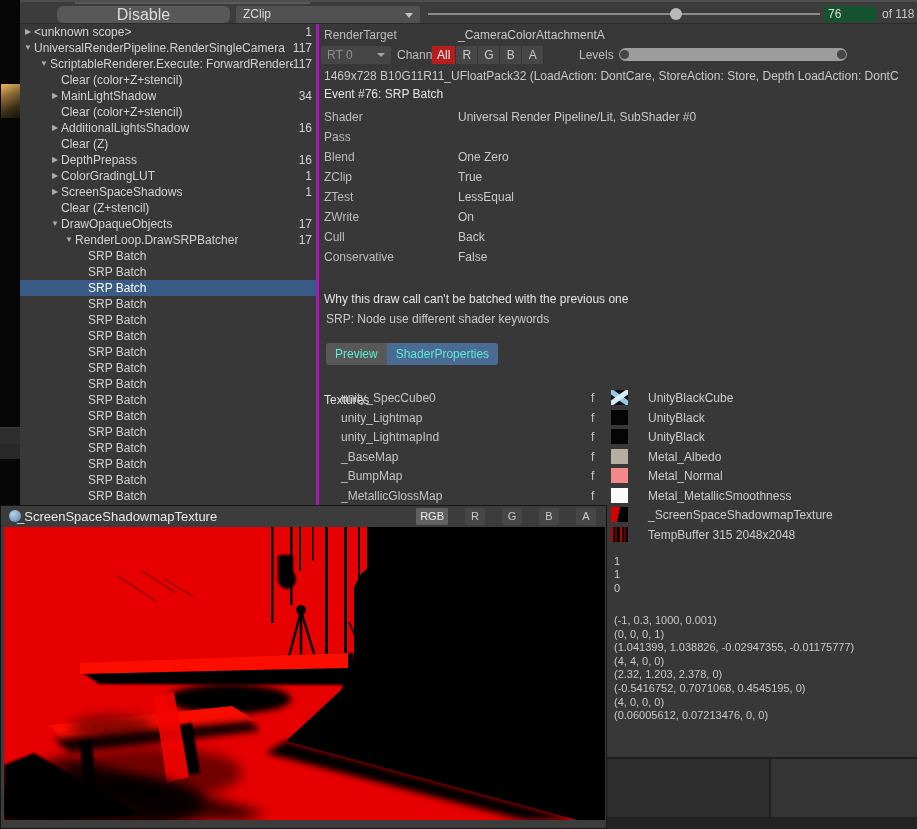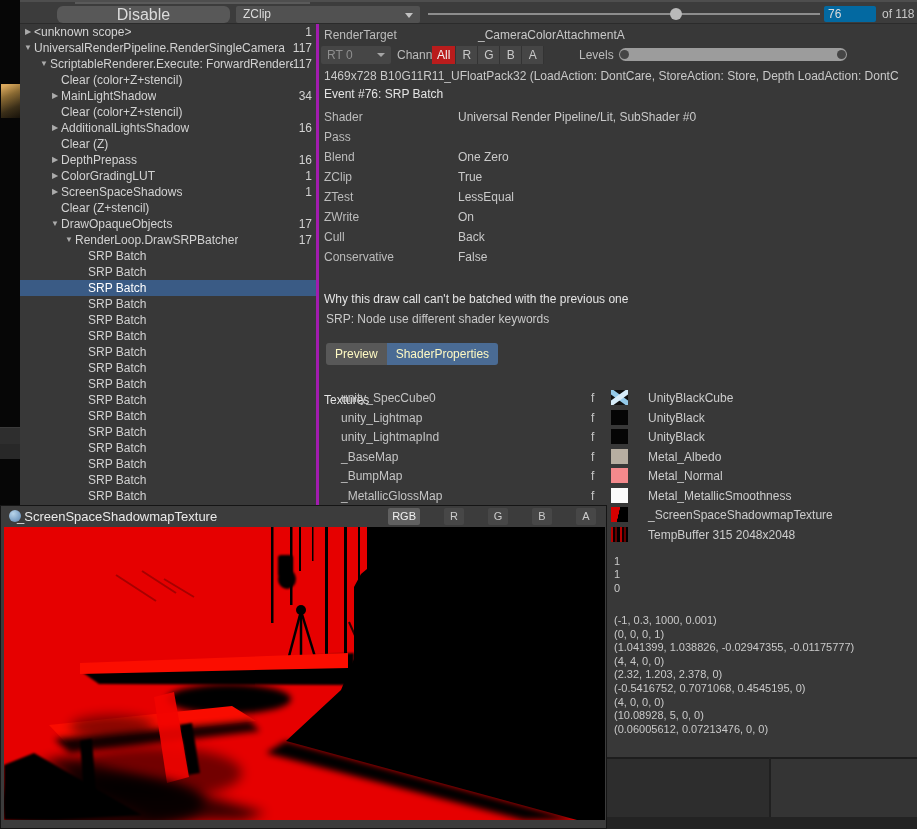--- a/index.html
+++ b/index.html
@@ -19,38 +19,38 @@
   #toolbar{left:20px;top:0;width:897px;height:24px;background:#3c3c3c;border-top:2px solid #4e4e4e;border-bottom:1px solid #2b2b2b;}
   #top-tab-deco{left:55px;top:0;width:235px;height:2px;background:#5a5a5a;}
   #disable-btn{left:37px;top:4px;width:173px;height:17px;background:#585858;border-radius:6px;
     text-align:center;line-height:17px;font-size:16px;color:#dcdcdc;}
   #mode-dd{left:216px;top:4px;width:184px;height:17px;background:#515151;border-radius:2px;
     font-size:12px;color:#dcdcdc;line-height:17px;padding-left:7px;}
   #mode-dd .dd-arrow{position:absolute;right:7px;top:7px;width:0;height:0;
     border-left:4px solid transparent;border-right:4px solid transparent;border-top:5px solid #c2c2c2;}
   #ev-slider{left:408px;top:11px;width:392px;height:2px;background:#8d8d8d;}
   #ev-handle{left:650px;top:6px;width:12px;height:12px;border-radius:50%;background:#b9b9b9;}
-  #ev-field{left:804px;top:4px;width:52px;height:16px;background:#0369a1;border-radius:2px;
+  #ev-field{left:804px;top:4px;width:52px;height:16px;background:#14532d;border-radius:2px;
     font-size:12px;color:#dcdcdc;line-height:16px;padding-left:4px;}
   #ev-total{left:862px;top:5px;font-size:12px;color:#c8c8c8;}
 
   
   #tree{left:20px;top:24px;width:296px;height:481px;background:#383838;overflow:hidden;}
   .trow{display:flex;align-items:center;height:16px;font-size:12px;white-space:nowrap;overflow:hidden;}
   .trow.sel{background:#3a5b85;color:#ffffff;}
   .trow .arrow{width:12px;flex:none;font-size:8px;color:#ababab;text-align:center;line-height:16px;}
   .trow .tlabel{overflow:hidden;white-space:nowrap;flex:0 1 auto;}
   .trow .tcount{margin-left:auto;padding-right:4px;flex:none;}
 
   
   #detail{left:316px;top:24px;width:692px;height:733px;background:#383838;border-left:3px solid #a21caf;overflow:hidden;font-size:12px;}
   .lbl{color:#bcbcbc;} .val{color:#c9c9c9;white-space:nowrap;}
   .bold{font-weight:normal;color:#e4e4e4;}
   #rt-row-label{left:5px;top:4px;}
-  #rt-row-value{left:139px;top:4px;margin-left:20px;}
+  #rt-row-value{left:139px;top:4px;}
   #ctrl-row{left:0;top:21px;width:601px;height:20px;}
   #rt0-dd{left:2px;top:1px;width:70px;height:18px;background:#464646;border-radius:2px;
     color:#8f8f8f;line-height:18px;padding-left:6px;}
   #rt0-dd .dd-arrow{position:absolute;right:6px;top:7px;width:0;height:0;
     border-left:4px solid transparent;border-right:4px solid transparent;border-top:4px solid #a5a5a5;}
   #channels-label{left:78px;top:3px;}
   #rt-channels{left:113px;top:1px;height:18px;display:flex;}
   .chbtn{height:18px;min-width:22px;padding:0 5px;background:#464646;border-right:1px solid #333;
     text-align:center;line-height:18px;color:#c9c9c9;}
   .chbtn.on{background:#b91c1c;color:#f0f0f0;}
@@ -60,21 +60,21 @@
   #levels-slider::before{left:1px;} #levels-slider::after{right:1px;}
   #buffer-info{left:5px;top:45px;width:596px;overflow:hidden;white-space:nowrap;}
   #event-title{left:5px;top:63px;}
   #props{left:0;top:84px;width:601px;}
   .prow{position:relative;height:20px;}
   .prow .plabel{position:absolute;left:5px;top:2px;}
   .prow .pvalue{position:absolute;left:139px;top:2px;right:0;overflow:hidden;white-space:nowrap;}
   #batch-title{left:5px;top:268px;}
   #batch-reason{left:7px;top:288px;}
   #tabs{left:7px;top:319px;height:22px;display:flex;}
-  .tab{height:22px;line-height:22px;padding:0 9px;background:#585858;color:#fef9c3;}
+  .tab{height:22px;line-height:22px;padding:0 9px;background:#585858;color:#5eead4;}
   .tab:first-child{border-radius:3px 0 0 3px;}
   .tab:last-child{border-radius:0 3px 3px 0;}
   .tab.on{background:#4a6b94;}
   #textures-title{left:5px;top:349px;margin-top:20px;}
   #tex-list{left:0;top:365px;width:601px;}
   .texrow{position:relative;height:19.5px;}
   .texrow .tname{position:absolute;left:22px;top:2px;color:#c4c4c4;}
   .texrow .ttype{position:absolute;left:272px;top:2px;color:#c4c4c4;}
   .texrow .thumb{position:absolute;left:292px;top:1px;width:17px;height:15px;}
   .texrow .ttex{position:absolute;left:329px;top:2px;color:#cccccc;}
@@ -95,21 +95,21 @@
   #br-left{left:605px;top:757px;width:164px;height:72px;background:#2d2d2d;border-top:2px solid #1d1d1d;}
   #br-right{left:769px;top:757px;width:148px;height:72px;background:#343434;border-top:2px solid #1d1d1d;border-left:2px solid #202020;}
   #br-bottom{left:605px;top:817px;width:312px;height:12px;background:#232323;}
 
   
   #preview-win{left:0;top:505px;width:607px;height:324px;background:#3c3c3c;border:1px solid #151515;z-index:5;}
   #pv-titlebar{left:1px;top:0;width:605px;height:21px;}
   #pv-icon{left:7px;top:4px;width:12px;height:12px;border-radius:50%;
     background:radial-gradient(circle at 35% 30%,#b8d4ea,#7fa4c8 60%,#5d80a3);}
   #pv-title{left:15px;top:3px;font-size:13px;color:#e9e9e9;white-space:nowrap;}
-  #pv-channels{position:absolute;right:11px;top:2px;display:flex;gap:24px;}
+  #pv-channels{position:absolute;right:11px;top:2px;display:flex;gap:17px;}
   .pvbtn{height:17px;min-width:20px;padding:0 4px;text-align:center;line-height:17px;
     font-size:11px;color:#cccccc;background:#474747;border-radius:2px;}
   .pvbtn.on{background:#606060;color:#f2f2f2;}
   #pv-content{left:3px;top:21px;width:601px;height:293px;background:#e60000;overflow:hidden;}
 </style>
 </head>
 <body>
 
 <div id="stage">
 
@@ -398,21 +398,20 @@
         <div>0</div>
       </div>
     <div id="vector-vals" class="abs">
         <div>(-1, 0.3, 1000, 0.001)</div>
         <div>(0, 0, 0, 1)</div>
         <div>(1.041399, 1.038826, -0.02947355, -0.01175777)</div>
         <div>(4, 4, 0, 0)</div>
         <div>(2.32, 1.203, 2.378, 0)</div>
         <div>(-0.5416752, 0.7071068, 0.4545195, 0)</div>
         <div>(4, 0, 0, 0)</div>
-        <div>(10.08928, 5, 0, 0)</div>
         <div>(0.06005612, 0.07213476, 0, 0)</div>
       </div>
   </div>
 
   <div id="br-left" class="abs"></div>
   <div id="br-right" class="abs"></div>
   <div id="br-bottom" class="abs"></div>
 
   <div id="preview-win" class="abs">
     <div id="pv-titlebar" class="abs">

